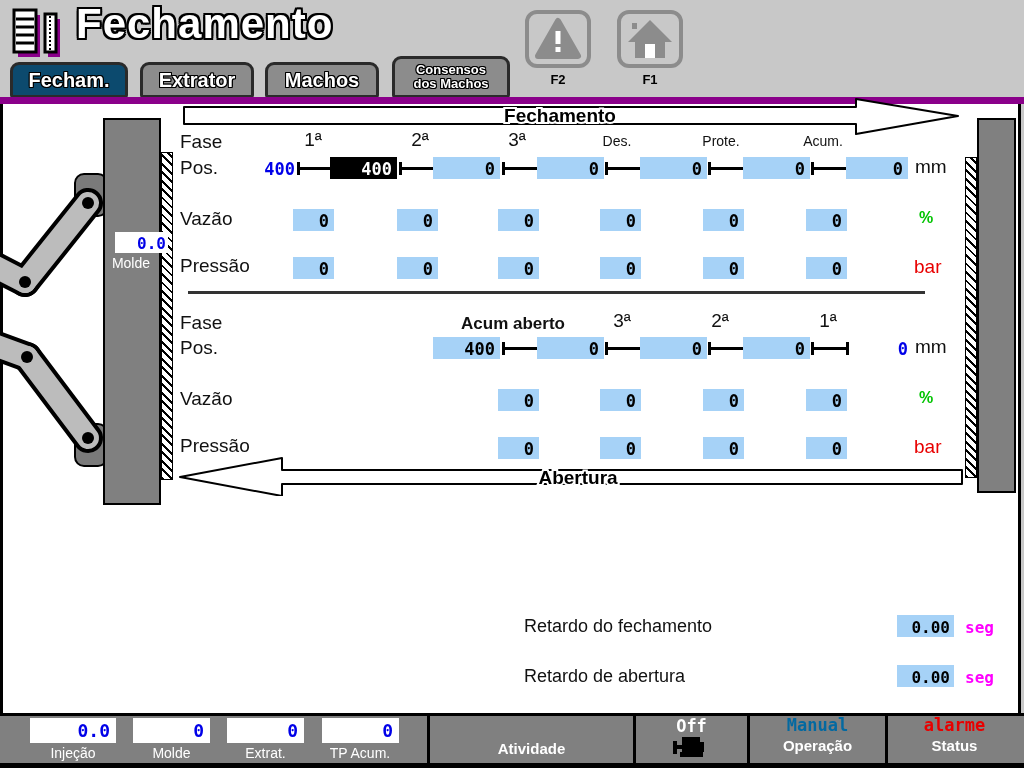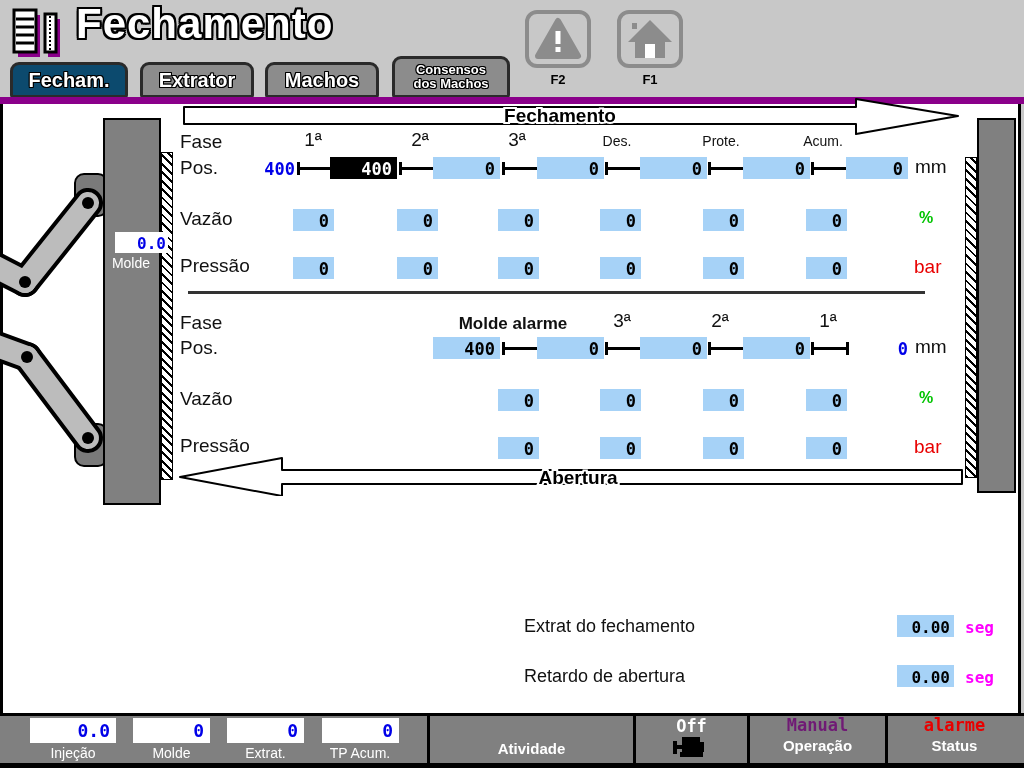--- a/index.html
+++ b/index.html
@@ -189,21 +189,21 @@
   <div class="vbox small" style="left:397px;top:257px;">0</div>
   <div class="vbox small" style="left:498px;top:257px;">0</div>
   <div class="vbox small" style="left:600px;top:257px;">0</div>
   <div class="vbox small" style="left:703px;top:257px;">0</div>
   <div class="vbox small" style="left:806px;top:257px;">0</div>
   <div class="unit red" style="left:914px;top:256px;">bar</div>
 
   <div class="abs" style="left:188px;top:291px;width:737px;height:3px;background:#333;"></div>
 
   <div class="rowlab" style="left:180px;top:312px;">Fase</div>
-  <div class="phead bold" style="left:443px;top:314px;">Molde alarme</div>
+  <div class="phead bold" style="left:443px;top:314px;">Acum aberto</div>
   <div class="phead" style="left:582px;top:310px;">3ª</div>
   <div class="phead" style="left:680px;top:310px;">2ª</div>
   <div class="phead" style="left:788px;top:310px;">1ª</div>
 
   <div class="rowlab" style="left:180px;top:337px;">Pos.</div>
   <div class="vbox" style="left:433px;top:337px;">400</div>
   <div class="tick" style="left:502px;top:342px;"></div>
   <div class="vbox" style="left:537px;top:337px;">0</div>
   <div class="tick" style="left:605px;top:342px;"></div>
   <div class="vbox" style="left:640px;top:337px;">0</div>
@@ -225,21 +225,21 @@
   <div class="vbox small" style="left:600px;top:437px;">0</div>
   <div class="vbox small" style="left:703px;top:437px;">0</div>
   <div class="vbox small" style="left:806px;top:437px;">0</div>
   <div class="unit red" style="left:914px;top:436px;">bar</div>
 
   <svg class="abs" style="left:176px;top:450px;" width="790" height="46" viewBox="0 0 790 46">
     <path d="M786 20 H106 V8 L4 27 L106 46 V34 H786 Z" fill="#fff" stroke="#000" stroke-width="2" stroke-linejoin="round"></path>
     <text x="402" y="34" text-anchor="middle" font-family="Liberation Sans, sans-serif" font-size="19" font-weight="bold" fill="#000" stroke="#fff" stroke-width="4" paint-order="stroke">Abertura</text>
   </svg>
 
-  <div class="mt-label" style="left:524px;top:616px;">Extrat do fechamento</div>
+  <div class="mt-label" style="left:524px;top:616px;">Retardo do fechamento</div>
   <div class="mt-box" style="left:897px;top:615px;">0.00</div>
   <div class="unit mag" style="left:965px;top:618px;">seg</div>
   <div class="mt-label" style="left:524px;top:666px;">Retardo de abertura</div>
   <div class="mt-box" style="left:897px;top:665px;">0.00</div>
   <div class="unit mag" style="left:965px;top:668px;">seg</div>
 
   <div id="statusbar"></div>
 
   <div class="tbox" style="left:30px;top:718px;width:86px;">0.0</div>
   <div class="tbox" style="left:133px;top:718px;width:77px;">0</div>
@@ -261,21 +261,21 @@
   <svg class="abs" style="left:672px;top:734px;" width="40" height="26" viewBox="0 0 40 26">
     <g fill="#000">
       <rect x="1" y="7" width="4" height="13"></rect>
       <rect x="5" y="11" width="5" height="4"></rect>
       <rect x="10" y="3" width="18" height="19"></rect>
       <rect x="28" y="8" width="4" height="10"></rect>
       <rect x="8" y="18" width="23" height="5"></rect>
     </g>
   </svg>
 
-  <div class="scell-top" style="left:750px;top:715px;width:135px;color:#701a75;">Manual</div>
+  <div class="scell-top" style="left:750px;top:715px;width:135px;color:#0369a1;">Manual</div>
   <div class="scell-bot" style="left:750px;top:737px;width:135px;">Operação</div>
 
   <div class="scell-top" style="left:888px;top:715px;width:133px;color:#e80000;">alarme</div>
   <div class="scell-bot" style="left:888px;top:737px;width:133px;">Status</div>
 
   <div class="abs" style="left:0;top:763px;width:1024px;height:5px;background:#000;"></div>
 
 </div>
 
 </body></html>

